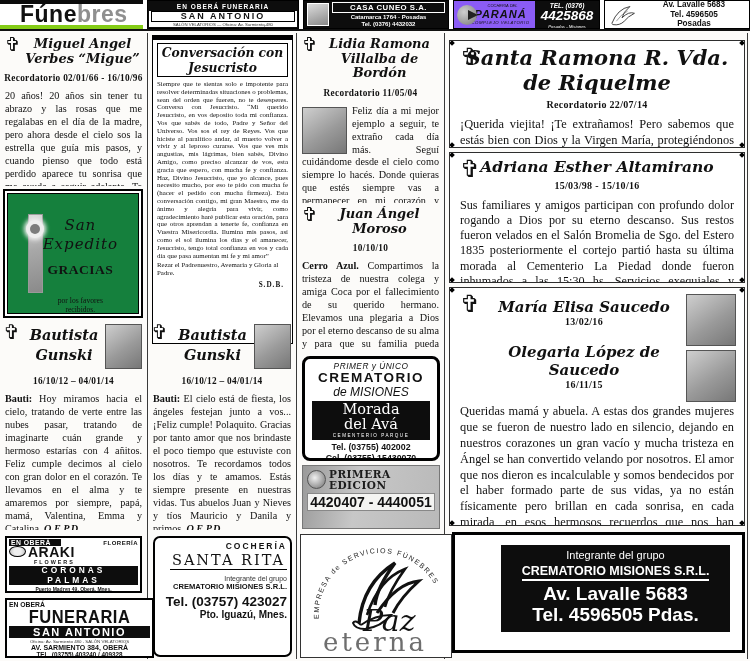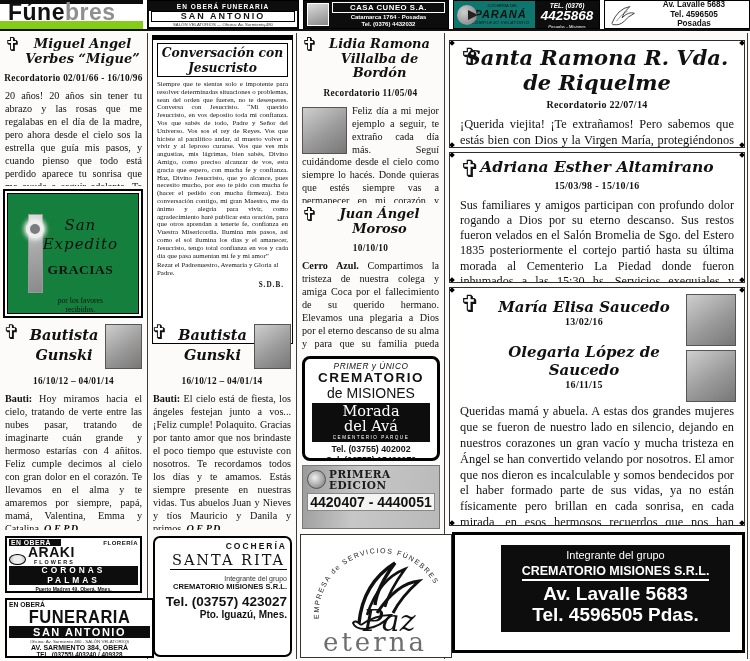--- a/index.html
+++ b/index.html
@@ -3,37 +3,37 @@
 <meta charset="utf-8">
 <style>
   * { margin:0; padding:0; box-sizing:border-box; }
   html,body { background:#e8e6e2; }
   .page { position:relative; width:750px; height:661px; background:#fcfbf9; margin:0 auto;
           font-family:"Liberation Serif", serif; color:#111; overflow:hidden; }
 
   
   .topbar { position:absolute; left:0; top:0; width:750px; height:31px; display:flex; gap:4px;
             border-bottom:2px solid #111; background:#fff; }
-  .brand { width:143px; border-top:4px solid #0b0b0b; border-bottom:8px solid #84cc16;
-           display:flex; align-items:center; padding-left:8px;
+  .brand { width:143px; border-top:4px solid #0b0b0b; border-bottom:4px solid #84cc16;
+           display:flex; align-items:center; padding-left:20px;
            font-family:"Liberation Sans", sans-serif; font-size:23px; font-weight:bold; letter-spacing:.5px; }
   .brand .lt { color:#8f8f8f; font-weight:600; }
   .tad { border:1px solid #000; font-family:"Liberation Sans", sans-serif; overflow:hidden; }
   .tad-sa { width:152px; background:#0d0d0d; padding:1px; }
   .tad-sa .in { background:#fff; height:100%; text-align:center; }
   .tad-sa .r1 { background:#0d0d0d; color:#fff; font-size:6.5px; font-weight:bold; letter-spacing:1px; padding:1px 0; }
   .tad-sa .r2 { font-size:9px; font-weight:bold; letter-spacing:2px; border:1px solid #000; margin:0 2px; line-height:1.05; }
   .tad-sa .r3 { font-size:4.3px; color:#333; }
   .tad-sa .r4 { font-size:6.3px; font-weight:bold; line-height:1.1; }
   .tad-cc { width:146px; background:#0d0d0d; color:#fff; display:flex; align-items:center; gap:3px; padding:2px 3px; }
   .cc-logo { width:22px; height:23px; background:linear-gradient(160deg,#ddd,#888); border:1px solid #fff; flex:none; }
   .cc-txt { flex:1; text-align:center; }
   .cc-name { font-size:7.8px; font-weight:bold; border:1px solid #fff; margin-bottom:1px; letter-spacing:.5px; }
   .cc-l { font-size:6px; font-weight:bold; line-height:1.15; }
-  .tad-pa { width:147px; background:#0f766e; display:flex; }
+  .tad-pa { width:147px; background:#8b5cf6; display:flex; }
   .pa-left { flex:1; position:relative; text-align:center; padding-top:2px; }
   .pa-swirl { position:absolute; left:3px; top:4px; width:20px; height:20px; border-radius:50%;
               background:radial-gradient(circle at 35% 35%, #cfcfcf, #777); }
   .pa-arrow { position:absolute; left:14px; top:9px; width:0; height:0;
               border-top:5px solid transparent; border-bottom:5px solid transparent; border-left:10px solid #222; }
   .pa-over { font-size:4px; font-style:italic; margin-left:16px; }
   .pa-name { font-size:11px; font-weight:bold; font-style:italic; letter-spacing:1px; margin-left:12px; }
   .pa-under { font-size:4.3px; font-style:italic; letter-spacing:.5px; margin-left:12px; }
   .pa-right { width:64px; background:#0d0d0d; color:#fff; text-align:center; padding-top:1px; }
   .pa-tel-label { font-size:6.5px; font-weight:bold; font-style:italic; }
@@ -78,21 +78,21 @@
   .exp-title { font-family:"DejaVu Serif", serif; font-style:italic; font-size:15px; line-height:1.25; letter-spacing:1px; }
   .exp-thanks { font-weight:bold; font-size:13.5px; margin-top:8px; letter-spacing:.5px; }
   .exp-sub { font-size:7.6px; font-weight:normal; line-height:1.2; margin-top:18px; }
   .exp-sig { font-weight:bold; font-size:9px; margin-top:10px; }
 
   
   .araki { border:2px solid #000; background:#fff; font-family:"Liberation Sans", sans-serif; padding:1px 2px; }
   .ar-r1 { display:flex; justify-content:space-between; align-items:center; }
   .ar-loc { background:#0d0d0d; color:#fff; font-weight:bold; font-size:6.8px; padding:0 10px 0 2px; letter-spacing:.5px; }
   .ar-type { font-size:6px; font-weight:bold; letter-spacing:.5px; }
-  .ar-r2 { display:flex; align-items:flex-end; gap:2px; }
+  .ar-r2 { display:flex; align-items:flex-start; gap:2px; }
   .ar-logo { width:17px; height:11px; border:1px solid #000; border-radius:50%; flex:none;
              background:radial-gradient(circle,#eee 40%,#bbb); }
   .ar-brand { font-size:14px; font-weight:bold; letter-spacing:.5px; line-height:.95; }
   .ar-sub { font-size:5.4px; font-weight:bold; letter-spacing:2px; text-align:right; }
   .ar-items { background:#0d0d0d; color:#fff; text-align:center; font-weight:bold; font-size:8.4px;
               letter-spacing:3px; line-height:1.12; margin-top:1px; }
   .ar-small { font-size:5px; font-weight:bold; text-align:center; line-height:1.2; margin-top:1px; }
   .funsa { border:2px solid #000; background:#fff; font-family:"Liberation Sans", sans-serif; padding:1px 2px; }
   .fu-loc { font-size:6.8px; font-weight:bold; }
   .fu-n1 { font-size:16.5px; font-weight:bold; letter-spacing:.5px; line-height:.95; text-align:center;
@@ -123,21 +123,21 @@
   .sr-city { font-size:10px; font-weight:bold; font-family:"Liberation Sans", sans-serif; }
 
   
   .vphoto { float:left; width:45px; height:47px; margin:2px 5px 2px 0; }
 
   
   .morada { border:3px solid #000; background:#fff; text-align:center;
             font-family:"Liberation Sans", sans-serif; padding:2px 3px; }
   .mo-l1 { font-style:italic; font-size:8.3px; letter-spacing:.5px; }
   .mo-l2 { font-weight:bold; font-size:13.5px; letter-spacing:1.5px; line-height:1; }
-  .mo-l3 { font-size:14px; }
+  .mo-l3 { font-style:italic; font-size:12px; }
   .mo-black { background:#0d0d0d; color:#fff; margin:2px 4px; padding:1px 0 2px 0; }
   .mo-n { font-family:"DejaVu Serif", serif; font-size:14.5px; line-height:1.05; }
   .mo-sub { font-size:4.6px; letter-spacing:1.5px; margin-top:1px; }
   .mo-tel { font-size:8.8px; font-weight:bold; line-height:1.25; }
 
   
   .primera { background:linear-gradient(100deg,#9a9a9a,#c7c7c7 40%,#b9b9b9); border:1px solid #777; padding:3px 4px; }
   .pe-row { display:flex; align-items:center; gap:3px; }
   .pe-logo { width:19px; height:19px; border-radius:50%; flex:none;
              background:radial-gradient(circle at 40% 40%, #f0f0f0, #6e6e6e); border:1px solid #555; }

